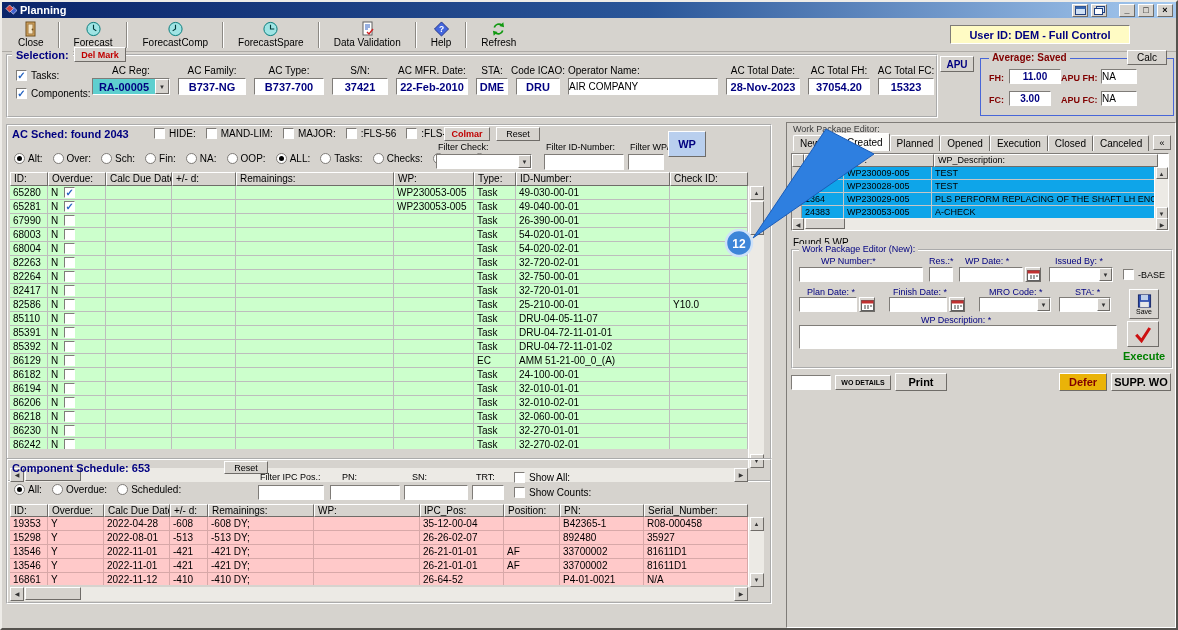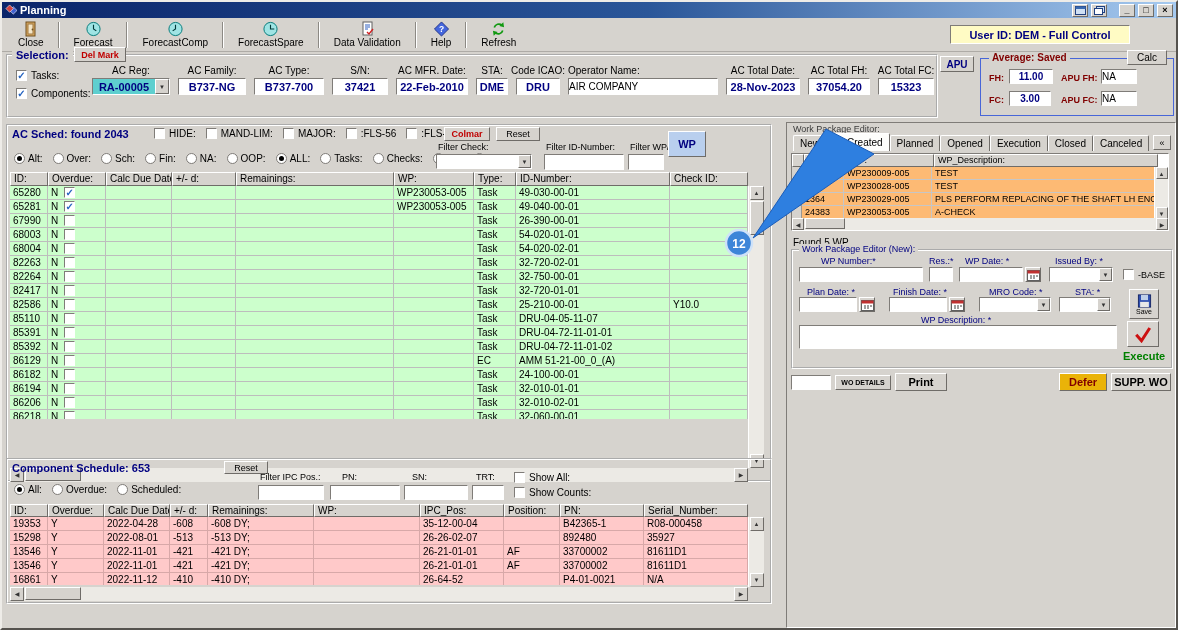--- a/index.html
+++ b/index.html
@@ -92,21 +92,21 @@
   .tab.active{background:#fdfdfb;height:18px;font-weight:normal}
   .tab .pencil{display:none}
   .tab.active .pencil{display:inline-block}
   .tab-extra{position:absolute;right:4px;top:12px;width:18px;height:15px;font-size:9px}
   .wp-grid{position:absolute;left:4px;top:30px;width:378px;height:78px;background:#fff;border:1px solid;border-color:#7f7c78 #fff #fff #7f7c78}
   .wp-head{display:flex;height:13px}
   .wp-head::before{content:"";width:10px;flex:0 0 auto;background:#d6d3ce;border:1px solid;border-color:#fff #6f6c68 #6f6c68 #fff}
   .wp-head div:nth-of-type(1){width:42px}.wp-head div:nth-of-type(2){width:88px}.wp-head div:nth-of-type(3){width:224px}
   .wp-head .hc{line-height:11px;font-size:9px}
   .wp-rows{position:absolute;left:0;top:13px;width:364px;height:52px;overflow:hidden}
-  .wprow{display:flex;height:13px;background:#fdba74}
+  .wprow{display:flex;height:13px;background:#0ea5e9}
   .wsel{width:10px;flex:0 0 auto;background:#d6d3ce;border-right:1px solid #9a9792;border-bottom:1px solid #9a9792}
   .wc{flex:0 0 auto;font-size:9px;line-height:12px;padding:0 3px;border-right:1px solid #c6c6c6;border-bottom:1px solid #c6c6c6;overflow:hidden;white-space:nowrap}
   .wc1{width:42px}.wc2{width:88px}.wc3{width:224px}
   .found{position:absolute;left:6px;top:114px;font-size:10px}
   .editor{position:absolute;left:4px;top:126px;width:382px;height:120px;border:2px groove #fff}
   .ed-legend{position:absolute;top:-7px;left:6px;background:#d6d3ce;padding:0 3px;font-size:9px;color:#000080}
   .ed-lbl{position:absolute;font-size:9px;color:#000080;white-space:nowrap}
   .ed-in{position:absolute;height:15px;border:1px solid;border-color:#7f7c78 #fff #fff #7f7c78;background:#fff;font-size:10px;padding:0 2px;overflow:hidden}
   .ed-combo{position:absolute;height:15px;display:flex;border:1px solid;border-color:#7f7c78 #fff #fff #7f7c78;background:#fff}
   .ed-combo .sp{flex:1}
@@ -282,21 +282,21 @@
       </div>
     </div>
   </div>
 
   <div class="avg-panel">
     <div class="btn apu-btn">APU</div>
     <div class="avg-frame">
       <span class="avg-legend">Average: Saved</span>
       <div class="btn calc-btn">Calc</div>
       <span class="avg-lbl" style="left:8px;top:14px">FH:</span>
-      <div class="vbox avg-val" style="left:28px;top:10px;width:44px">11.00</div>
+      <div class="vbox avg-val" style="left:28px;top:10px;width:52px">11.00</div>
       <span class="avg-lbl" style="left:80px;top:14px">APU FH:</span>
       <div class="vbox avg-val plain" style="left:120px;top:10px;width:36px">NA</div>
       <span class="avg-lbl" style="left:8px;top:36px">FC:</span>
       <div class="vbox avg-val" style="left:28px;top:32px;width:42px">3.00</div>
       <span class="avg-lbl" style="left:80px;top:36px">APU FC:</span>
       <div class="vbox avg-val plain" style="left:120px;top:32px;width:36px">NA</div>
     </div>
   </div>
 
   <div class="panel sched-panel">
@@ -407,21 +407,21 @@
       <div class="hc">ID:</div>
           <div class="hc">Overdue:</div>
           <div class="hc">Calc Due Date:</div>
           <div class="hc">+/- d:</div>
           <div class="hc">Remainings:</div>
           <div class="hc">WP:</div>
           <div class="hc">Type:</div>
           <div class="hc">ID-Number:</div>
           <div class="hc">Check ID:</div>
         </div>
-      <div class="tbody green" style="left:0;top:14px;width:738px;height:233px">
+      <div class="tbody green" style="left:0;top:14px;width:738px;height:263px">
 
           <div class="trow">
             <div class="tc s1">65280</div>
             <div class="tc s2 ovcell">
               <span>N</span>
               <span class="cbx checked"></span>
             </div>
             <div class="tc s3"></div>
             <div class="tc s4"></div>
             <div class="tc s5"></div>

